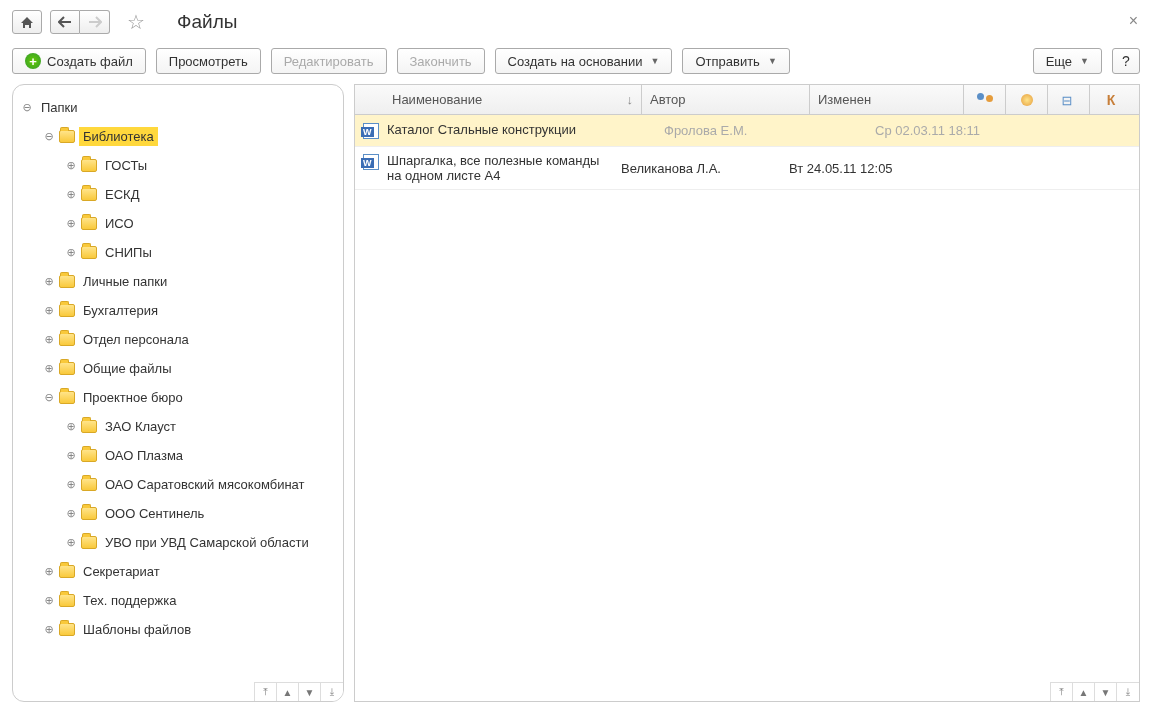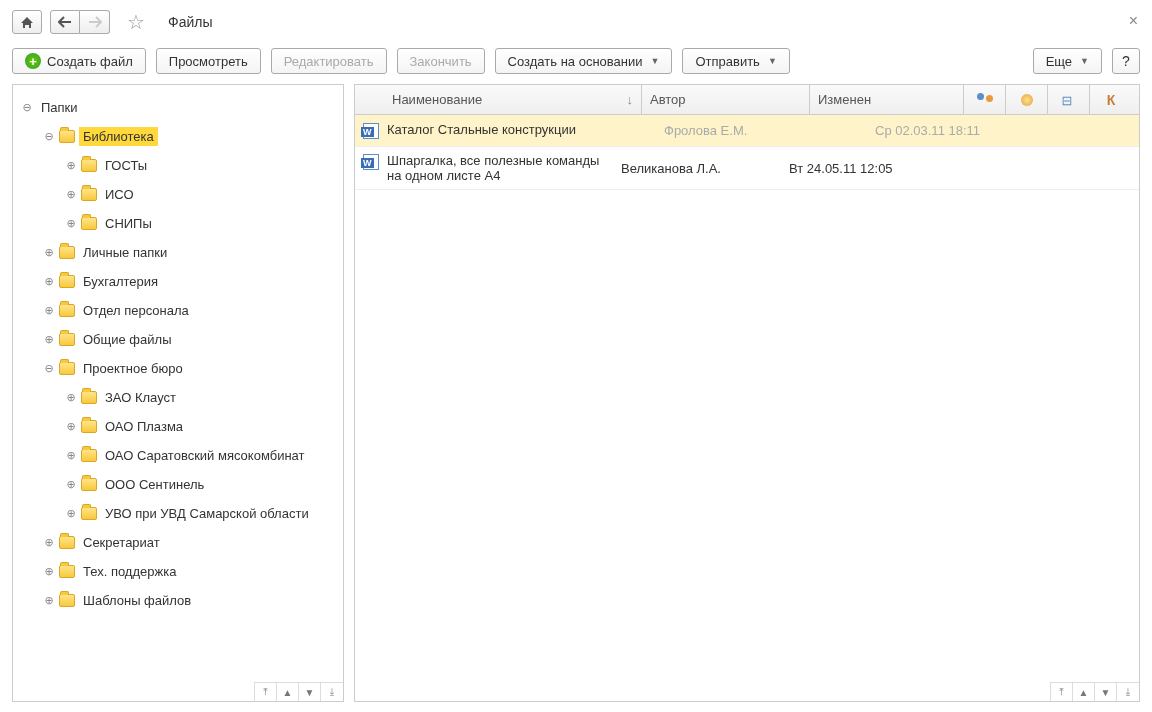--- a/index.html
+++ b/index.html
@@ -5,32 +5,32 @@
 * { box-sizing: border-box; margin: 0; padding: 0; }
 body { font-family: Arial, sans-serif; font-size: 13px; color: #333; background: #fff; }
 .window { width: 1152px; height: 712px; position: relative; }
 .header { display: flex; align-items: center; padding: 10px 12px 8px; gap: 8px; }
 .nav-btns { display: flex; gap: 2px; }
 .nav-btn { width: 30px; height: 24px; border: 1px solid #aaa; border-radius: 3px; background: linear-gradient(#fff,#eee); display: flex; align-items: center; justify-content: center; cursor: pointer; }
 .nav-pair { display: flex; }
 .nav-pair .nav-btn:first-child { border-radius: 3px 0 0 3px; }
 .nav-pair .nav-btn:last-child { border-radius: 0 3px 3px 0; border-left: none; }
 .star-icon { width: 24px; height: 24px; display: flex; align-items: center; justify-content: center; color: #999; font-size: 20px; margin-left: 6px; }
-.title { font-size: 14px; font-weight: normal; margin-left: 12px; }
+.title { font-size: 19px; font-weight: normal; margin-left: 21px; }
 .close-x { position: absolute; right: 14px; top: 12px; font-size: 16px; color: #888; cursor: pointer; }
 .toolbar { display: flex; align-items: center; padding: 6px 12px 10px; gap: 10px; }
 .tbtn { height: 26px; padding: 0 12px; border: 1px solid #aaa; border-radius: 3px; background: linear-gradient(#fff,#f4f4f4); display: flex; align-items: center; gap: 6px; cursor: pointer; font-size: 13px; }
 .tbtn.disabled { color: #aaa; cursor: default; }
 .tbtn .dd { font-size: 9px; margin-left: 2px; color: #666; }
 .spacer { flex: 1; }
 .qbtn { width: 28px; height: 26px; border: 1px solid #aaa; border-radius: 3px; background: linear-gradient(#fff,#f4f4f4); display: flex; align-items: center; justify-content: center; font-size: 14px; cursor: pointer; }
 .plus-icon { width: 16px; height: 16px; border-radius: 50%; background: radial-gradient(#6c0,#393); display: flex; align-items: center; justify-content: center; color: #fff; font-weight: bold; font-size: 13px; line-height: 1; }
 .body { display: flex; padding: 0 12px 12px; gap: 10px; height: 630px; }
 .panel { border: 1px solid #ccc; position: relative; background: #fff; }
-.tree-panel { width: 332px; height: 100%; overflow: auto; padding: 8px 4px 30px 4px; }
+.tree-panel { width: 332px; height: 100%; overflow: auto; padding: 8px 4px 30px 4px; border-radius: 12px; }
 .list-panel { flex: 1; height: 100%; overflow: hidden; display: flex; flex-direction: column; }
 .tree ul { list-style: none; }
 .tree li { white-space: nowrap; }
 .node { display: flex; align-items: center; height: 29px; gap: 4px; cursor: pointer; }
 .toggle { width: 12px; text-align: center; color: #888; font-size: 11px; }
 .toggle.plus::before { content: "⊕"; }
 .toggle.minus::before { content: "⊖"; }
 .folder-icon { width: 16px; height: 13px; background: linear-gradient(#ffe48a,#f9c93b); border: 1px solid #d9a826; border-radius: 2px; position: relative; }
 .folder-icon::before { content: ""; position: absolute; top: -4px; left: 0; width: 7px; height: 3px; background: #f9c93b; border: 1px solid #d9a826; border-bottom: none; border-radius: 2px 2px 0 0; }
 .node-label { padding: 2px 4px; }
@@ -141,20 +141,27 @@
                     <div class="node lvl2">
                       <span class="toggle plus"></span>
                       <span class="folder-icon"></span>
                       <span class="node-label">ГОСТы</span>
                     </div>
                   </li>
                 <li>
                     <div class="node lvl2">
                       <span class="toggle plus"></span>
                       <span class="folder-icon"></span>
+                      <span class="node-label">ЕСКД</span>
+                    </div>
+                  </li>
+                <li>
+                    <div class="node lvl2">
+                      <span class="toggle plus"></span>
+                      <span class="folder-icon"></span>
                       <span class="node-label">ИСО</span>
                     </div>
                   </li>
                 <li>
                     <div class="node lvl2">
                       <span class="toggle plus"></span>
                       <span class="folder-icon"></span>
                       <span class="node-label">СНИПы</span>
                     </div>
                   </li>

